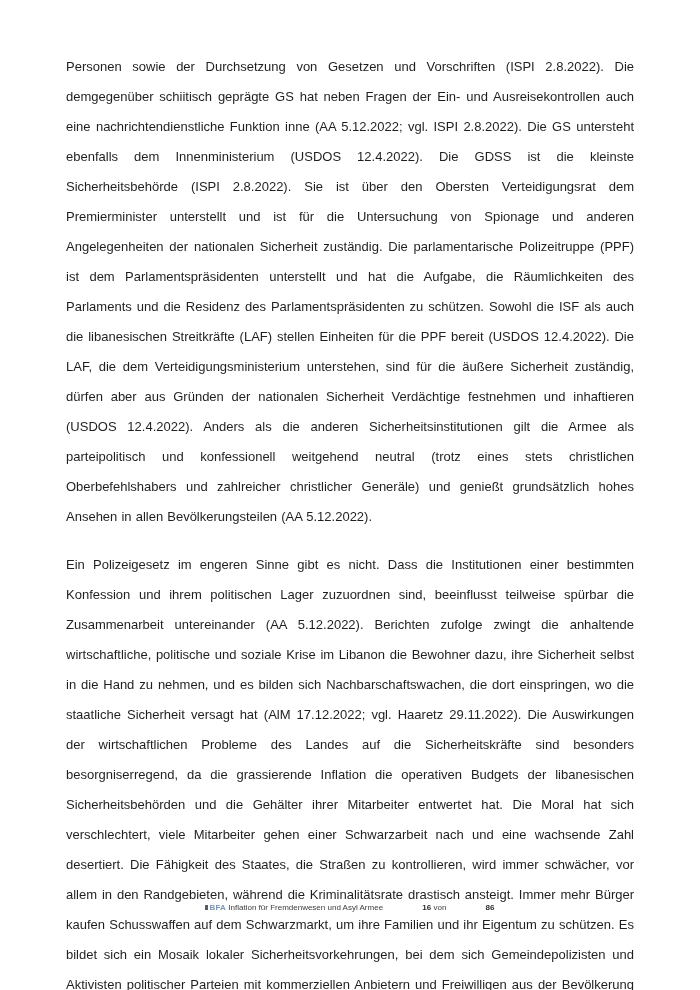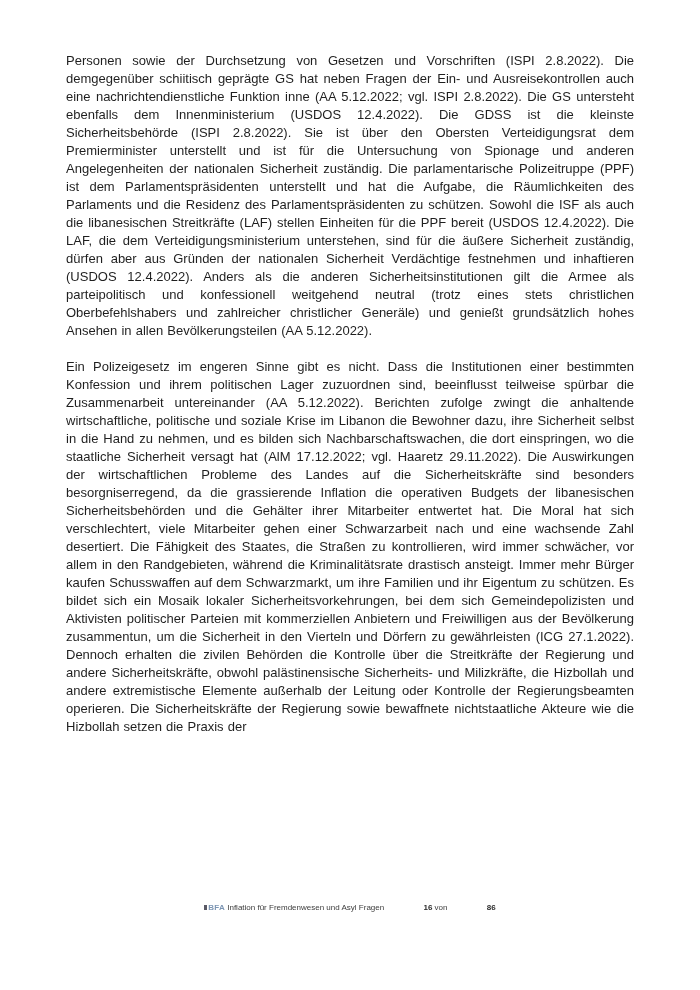--- a/index.html
+++ b/index.html
@@ -17,21 +17,21 @@
   }
   .content {
     position: absolute;
     left: 66px;
     top: 52px;
     width: 568px;
   }
   .para {
     margin: 0 0 18px 0;
     font-size: 13px;
-    line-height: 18px;
+    line-height: 30px;
     color: #1f1f1f;
     text-align: justify;
     text-justify: inter-word;
     word-spacing: 0.5px;
   }
   .footer {
     position: absolute;
     left: 0;
     right: 0;
     top: 902px;
@@ -64,18 +64,18 @@
 
 <div class="page">
   <div class="content">
     <p class="para">Personen sowie der Durchsetzung von Gesetzen und Vorschriften (ISPI 2.8.2022). Die demgegenüber schiitisch geprägte GS hat neben Fragen der Ein- und Ausreisekontrollen auch eine nachrichtendienstliche Funktion inne (AA 5.12.2022; vgl. ISPI 2.8.2022). Die GS untersteht ebenfalls dem Innenministerium (USDOS 12.4.2022). Die GDSS ist die kleinste Sicherheitsbehörde (ISPI 2.8.2022). Sie ist über den Obersten Verteidigungsrat dem Premierminister unterstellt und ist für die Untersuchung von Spionage und anderen Angelegenheiten der nationalen Sicherheit zuständig. Die parlamentarische Polizeitruppe (PPF) ist dem Parlamentspräsidenten unterstellt und hat die Aufgabe, die Räumlichkeiten des Parlaments und die Residenz des Parlamentspräsidenten zu schützen. Sowohl die ISF als auch die libanesischen Streitkräfte (LAF) stellen Einheiten für die PPF bereit (USDOS 12.4.2022). Die LAF, die dem Verteidigungsministerium unterstehen, sind für die äußere Sicherheit zuständig, dürfen aber aus Gründen der nationalen Sicherheit Verdächtige festnehmen und inhaftieren (USDOS 12.4.2022). Anders als die anderen Sicherheitsinstitutionen gilt die Armee als parteipolitisch und konfessionell weitgehend neutral (trotz eines stets christlichen Oberbefehlshabers und zahlreicher christlicher Generäle) und genießt grundsätzlich hohes Ansehen in allen Bevölkerungsteilen (AA 5.12.2022).</p>
     <p class="para">Ein Polizeigesetz im engeren Sinne gibt es nicht. Dass die Institutionen einer bestimmten Konfession und ihrem politischen Lager zuzuordnen sind, beeinflusst teilweise spürbar die Zusammenarbeit untereinander (AA 5.12.2022). Berichten zufolge zwingt die anhaltende wirtschaftliche, politische und soziale Krise im Libanon die Bewohner dazu, ihre Sicherheit selbst in die Hand zu nehmen, und es bilden sich Nachbarschaftswachen, die dort einspringen, wo die staatliche Sicherheit versagt hat (AlM 17.12.2022; vgl. Haaretz 29.11.2022). Die Auswirkungen der wirtschaftlichen Probleme des Landes auf die Sicherheitskräfte sind besonders besorgniserregend, da die grassierende Inflation die operativen Budgets der libanesischen Sicherheitsbehörden und die Gehälter ihrer Mitarbeiter entwertet hat. Die Moral hat sich verschlechtert, viele Mitarbeiter gehen einer Schwarzarbeit nach und eine wachsende Zahl desertiert. Die Fähigkeit des Staates, die Straßen zu kontrollieren, wird immer schwächer, vor allem in den Randgebieten, während die Kriminalitätsrate drastisch ansteigt. Immer mehr Bürger kaufen Schusswaffen auf dem Schwarzmarkt, um ihre Familien und ihr Eigentum zu schützen. Es bildet sich ein Mosaik lokaler Sicherheitsvorkehrungen, bei dem sich Gemeindepolizisten und Aktivisten politischer Parteien mit kommerziellen Anbietern und Freiwilligen aus der Bevölkerung zusammentun, um die Sicherheit in den Vierteln und Dörfern zu gewährleisten (ICG 27.1.2022). Dennoch erhalten die zivilen Behörden die Kontrolle über die Streitkräfte der Regierung und andere Sicherheitskräfte, obwohl palästinensische Sicherheits- und Milizkräfte, die Hizbollah und andere extremistische Elemente außerhalb der Leitung oder Kontrolle der Regierungsbeamten operieren. Die Sicherheitskräfte der Regierung sowie bewaffnete nichtstaatliche Akteure wie die Hizbollah setzen die Praxis der</p>
   </div>
 
   <div class="footer">
     <span class="logo-mark"></span><span class="logo-text">BFA</span>
     <span>Inflation für Fremdenwesen und Asyl</span>
-    <span>Fragen</span>
+    <span>Armee</span>
     <b>16</b>
     <span>von</span>
     <b>86</b>
   </div>
 </div>
 
 </body></html>

